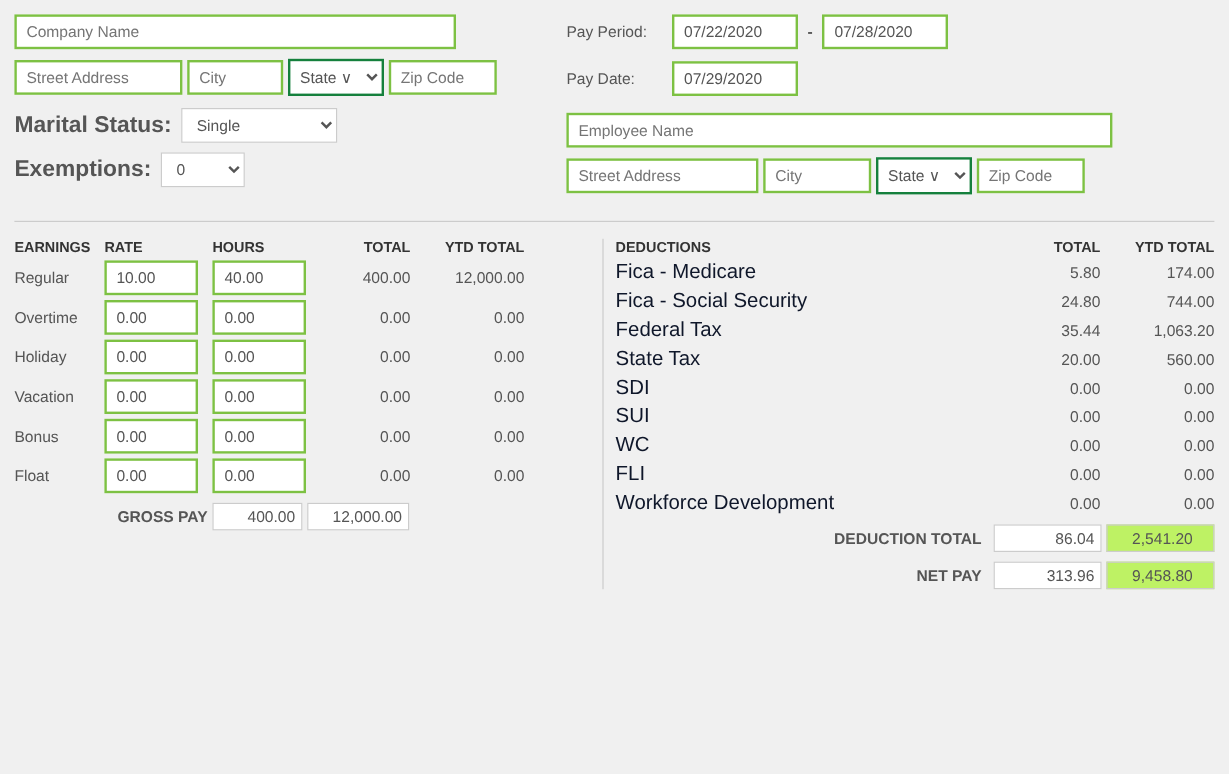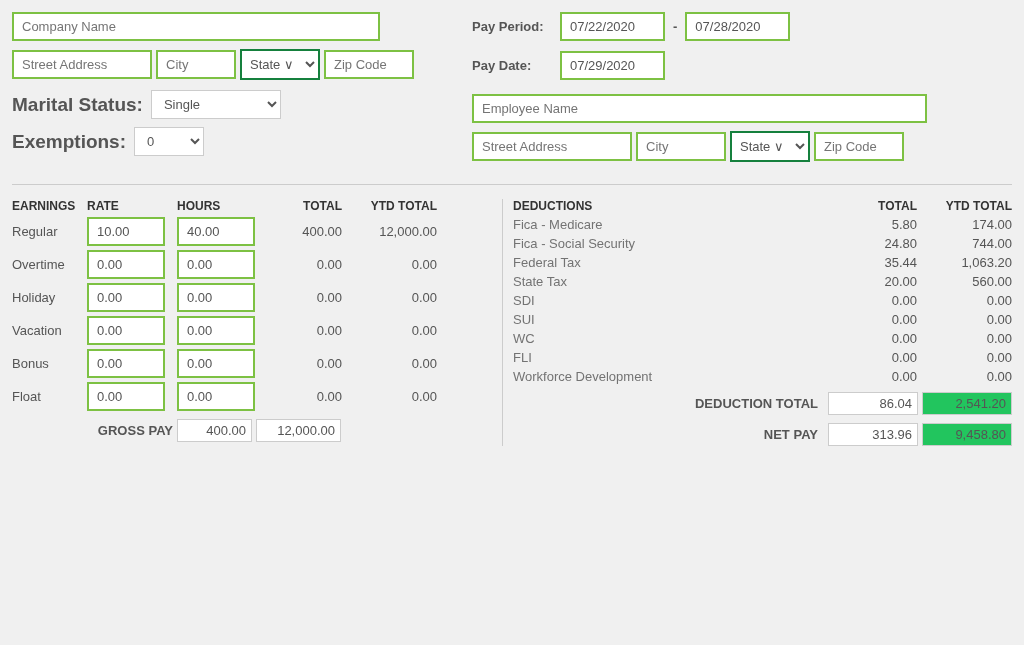--- a/index.html
+++ b/index.html
@@ -82,21 +82,21 @@
       color: #555;
       width: 70px;
     }
     .pay-row {
       display: flex;
       align-items: center;
       gap: 8px;
       margin-bottom: 10px;
     }
     .pay-label {
-      font-weight: bold;
+      font-weight: normal;
       font-size: 13px;
       color: #555;
       min-width: 80px;
     }
     .pay-input {
       width: 105px;
     }
     .dash {
       color: #555;
       font-weight: bold;
@@ -222,22 +222,22 @@
     .d-col-total { width: 90px; text-align: right; padding-right: 5px; }
     .d-col-ytd { width: 90px; text-align: right; }
 
     .deduction-row {
       display: flex;
       align-items: center;
       margin-bottom: 4px;
     }
     .d-row-name {
       flex: 1;
-      font-size: 13px;
-      color: #737373;
+      font-size: 17px;
+      color: #0f172a;
     }
     .d-row-total {
       width: 90px;
       text-align: right;
       padding-right: 5px;
       font-size: 13px;
       color: #555;
     }
     .d-row-ytd {
       width: 90px;
@@ -265,22 +265,22 @@
       border: 1px solid #ccc;
       background: white;
       padding: 3px 5px;
       font-size: 13px;
       color: #555;
     }
     .summary-ytd {
       width: 90px;
       text-align: right;
       border: 1px solid #ccc;
-      background: #22c55e;
-      padding: 3px 5px;
+      background: #bef264;
+      padding: 3px 17px;
       font-size: 13px;
       color: #555;
       margin-left: 4px;
     }
 
     .readonly-val {
       border: 1px solid #ccc;
       background: white;
       padding: 3px 5px;
       font-size: 13px;

